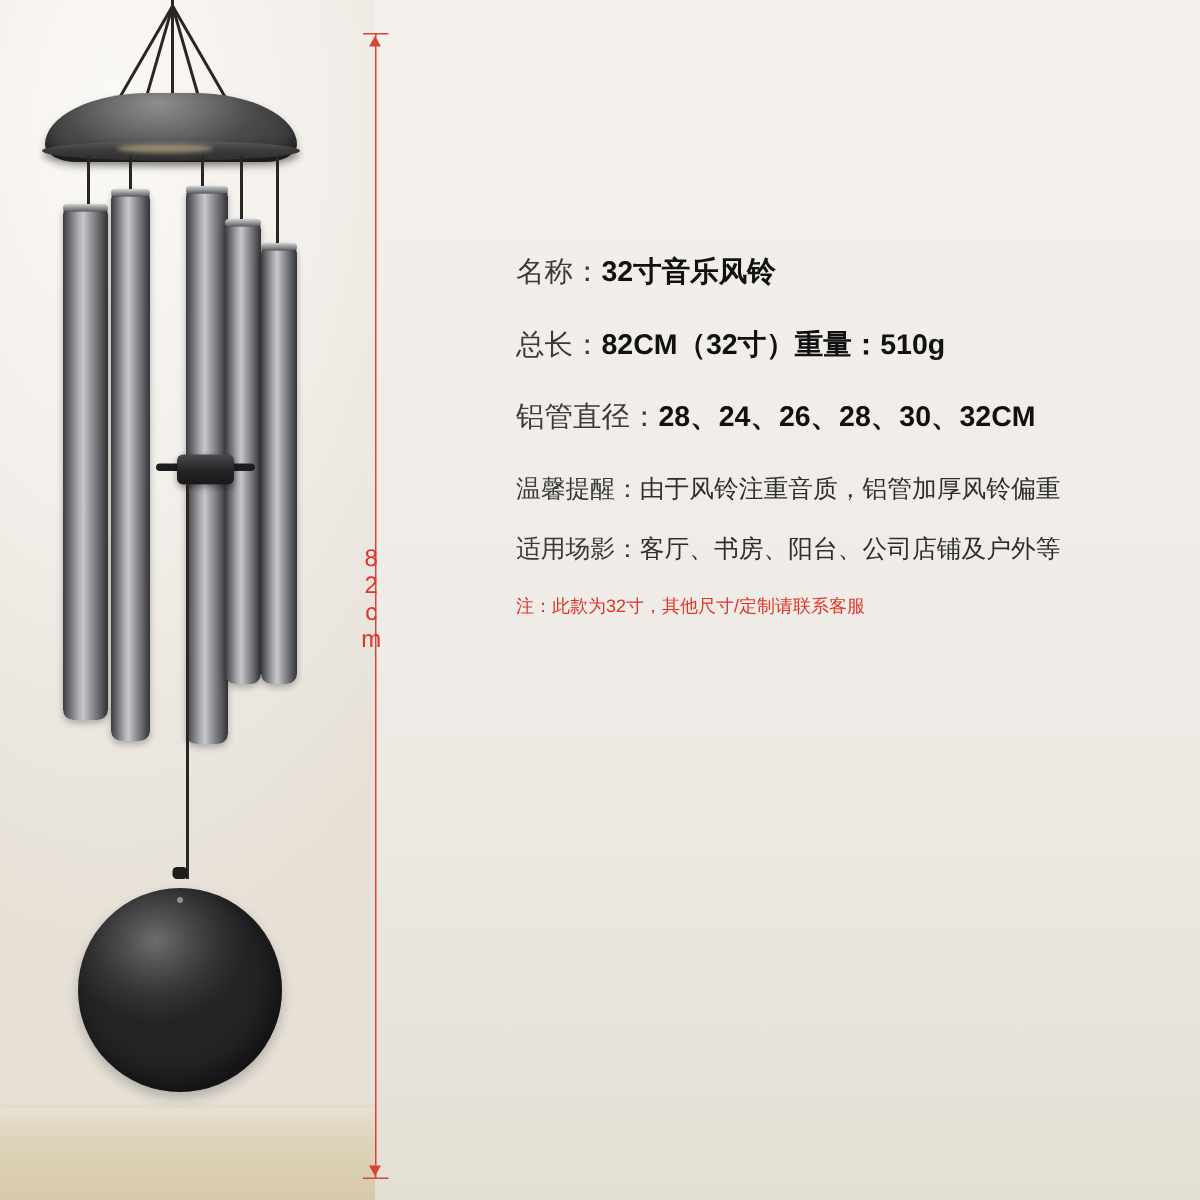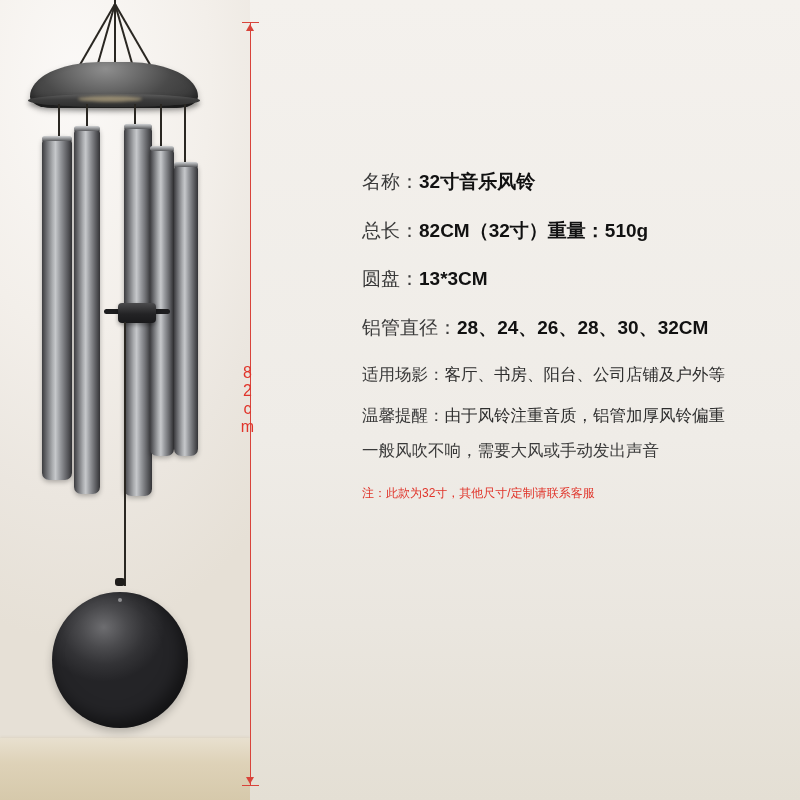--- a/index.html
+++ b/index.html
@@ -210,21 +210,21 @@
     font-size: 16px;
     letter-spacing: 1px;
     writing-mode: vertical-rl;
     text-orientation: upright;
     font-family: "Liberation Sans", sans-serif;
   }
 
   
   .specs {
     position: absolute;
-    left: 362px;
+    left: 344px;
     top: 168px;
     width: 424px;
   }
   .spec-row {
     font-size: 19px;
     color: #3a3a3a;
     line-height: 1.5;
     margin-bottom: 20px;
     white-space: nowrap;
   }
@@ -308,35 +308,31 @@
 
     <div class="spec-row">
       <span class="label">名称：</span><span class="value">32寸音乐风铃</span>
     </div>
 
 
     <div class="spec-row">
       <span class="label">总长：</span><span class="value">82CM（32寸）重量：510g</span>
     </div>
 
-    <div class="spec-row">
-      <span class="label">圆盘：</span><span class="value">13*3CM</span>
-    </div>
 
 
     <div class="spec-row">
       <span class="label">铝管直径：</span><span class="value">28、24、26、28、30、32CM</span>
     </div>
 
     <div class="spec-row small">
+      <span class="label">温馨提醒：</span><span class="value">由于风铃注重音质，铝管加厚风铃偏重</span>
+    </div>
+
+    <div class="spec-row small">
       <span class="label">适用场影：</span><span class="value">客厅、书房、阳台、公司店铺及户外等</span>
     </div>
 
-    <div class="spec-row small">
-      <span class="label">温馨提醒：</span><span class="value">由于风铃注重音质，铝管加厚风铃偏重</span>
-    </div>
-
-    <div class="spec-note">一般风吹不响，需要大风或手动发出声音</div>
 
     <div class="spec-warning">注：此款为32寸，其他尺寸/定制请联系客服</div>
   </div>
 
 </div>
 
 </body></html>

